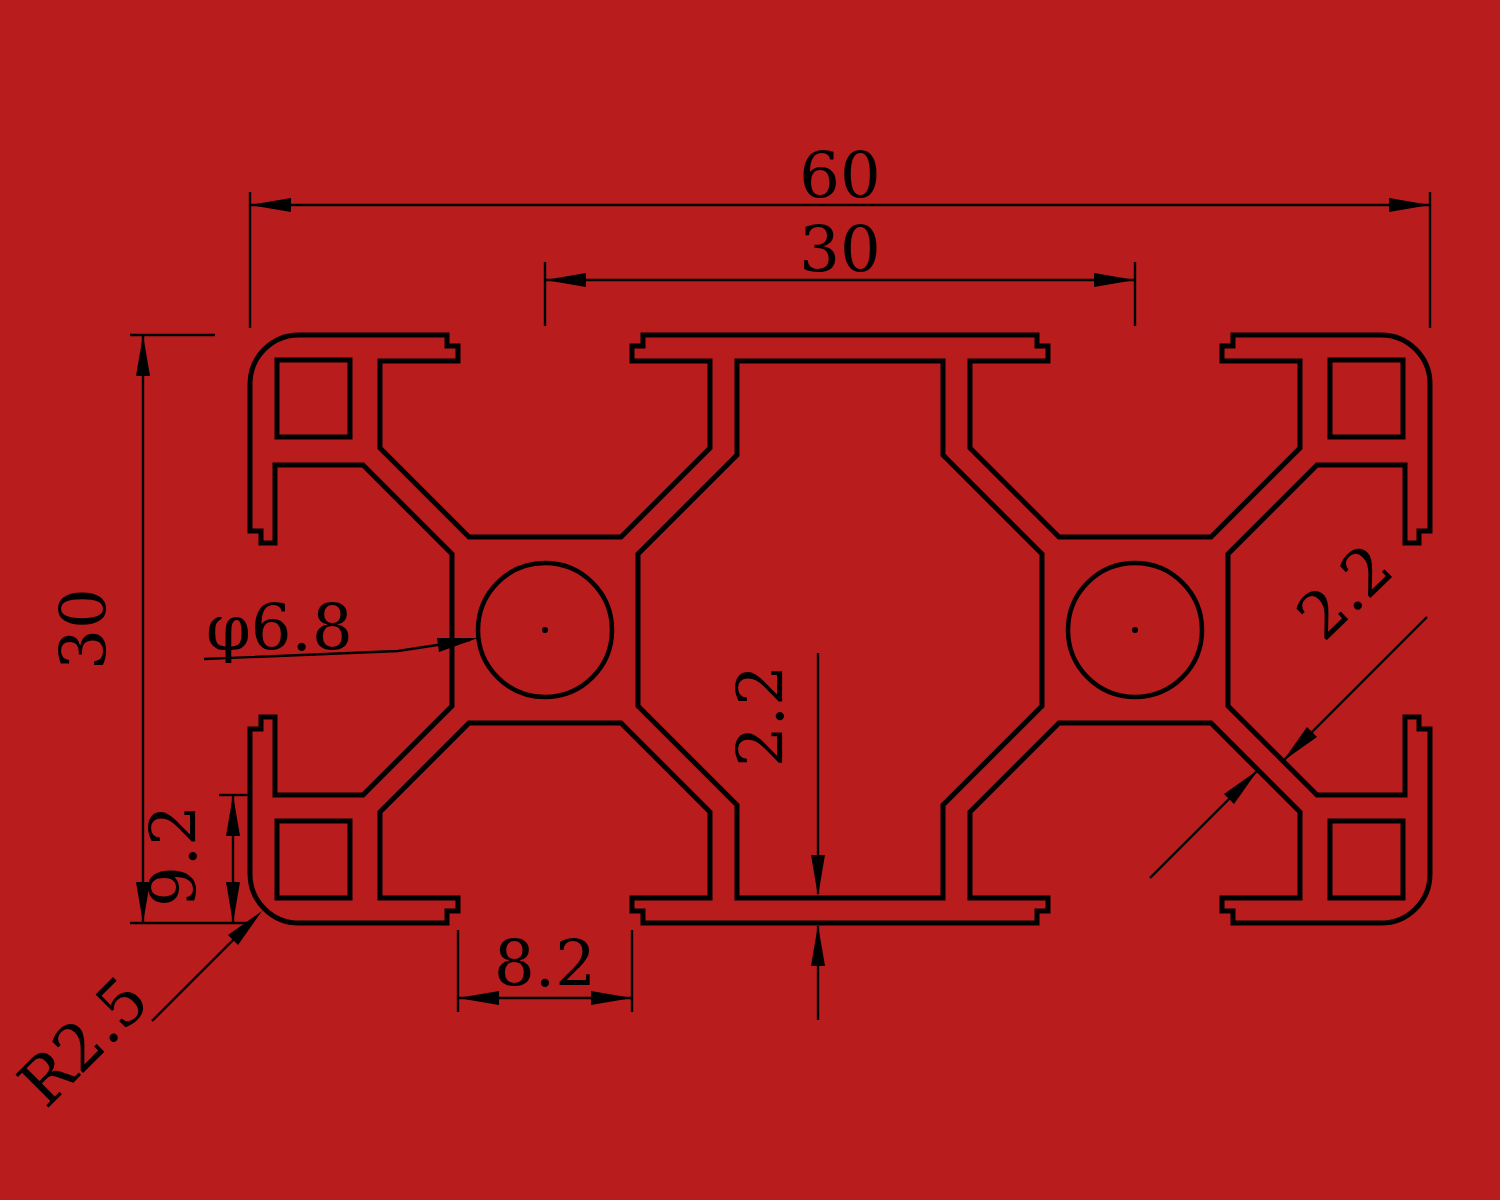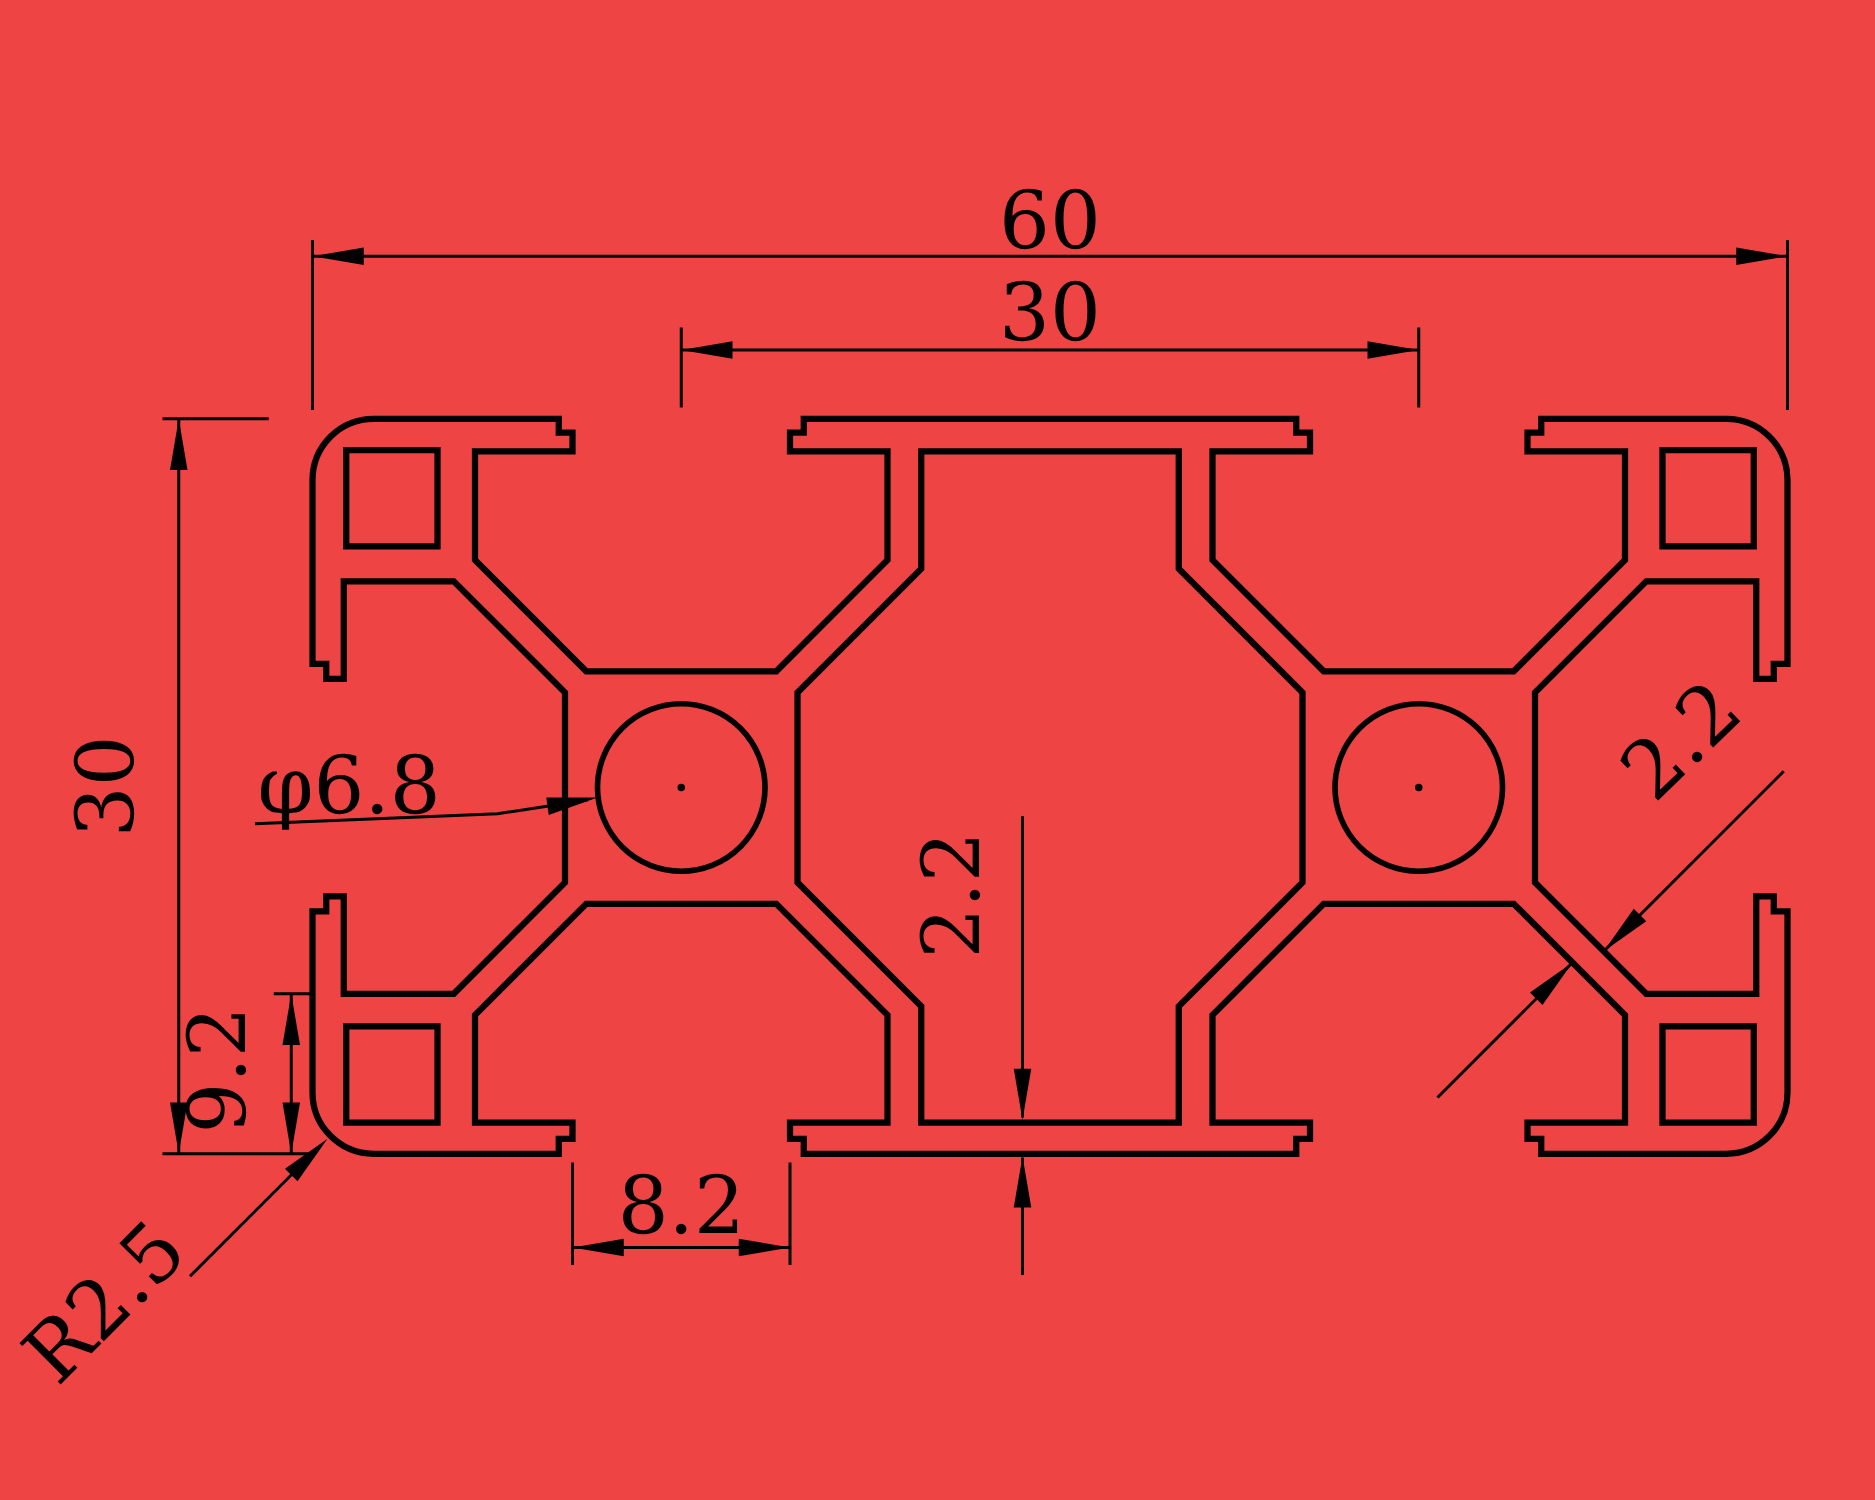--- a/index.html
+++ b/index.html
@@ -5,21 +5,21 @@
   html, body {
     margin: 0;
     padding: 0;
     background: #ffffff;
     font-family: "DejaVu Serif", serif;
   }
   .stage {
     width: 1500px;
     height: 1200px;
     position: relative;
-    background: #ef4444;
+    background: #b91c1c;
     overflow: hidden;
   }
   svg { display: block; }
   .profile {
     fill: none;
     stroke: #000000;
     stroke-width: 5;
     stroke-linejoin: miter;
     stroke-miterlimit: 6;
   }

